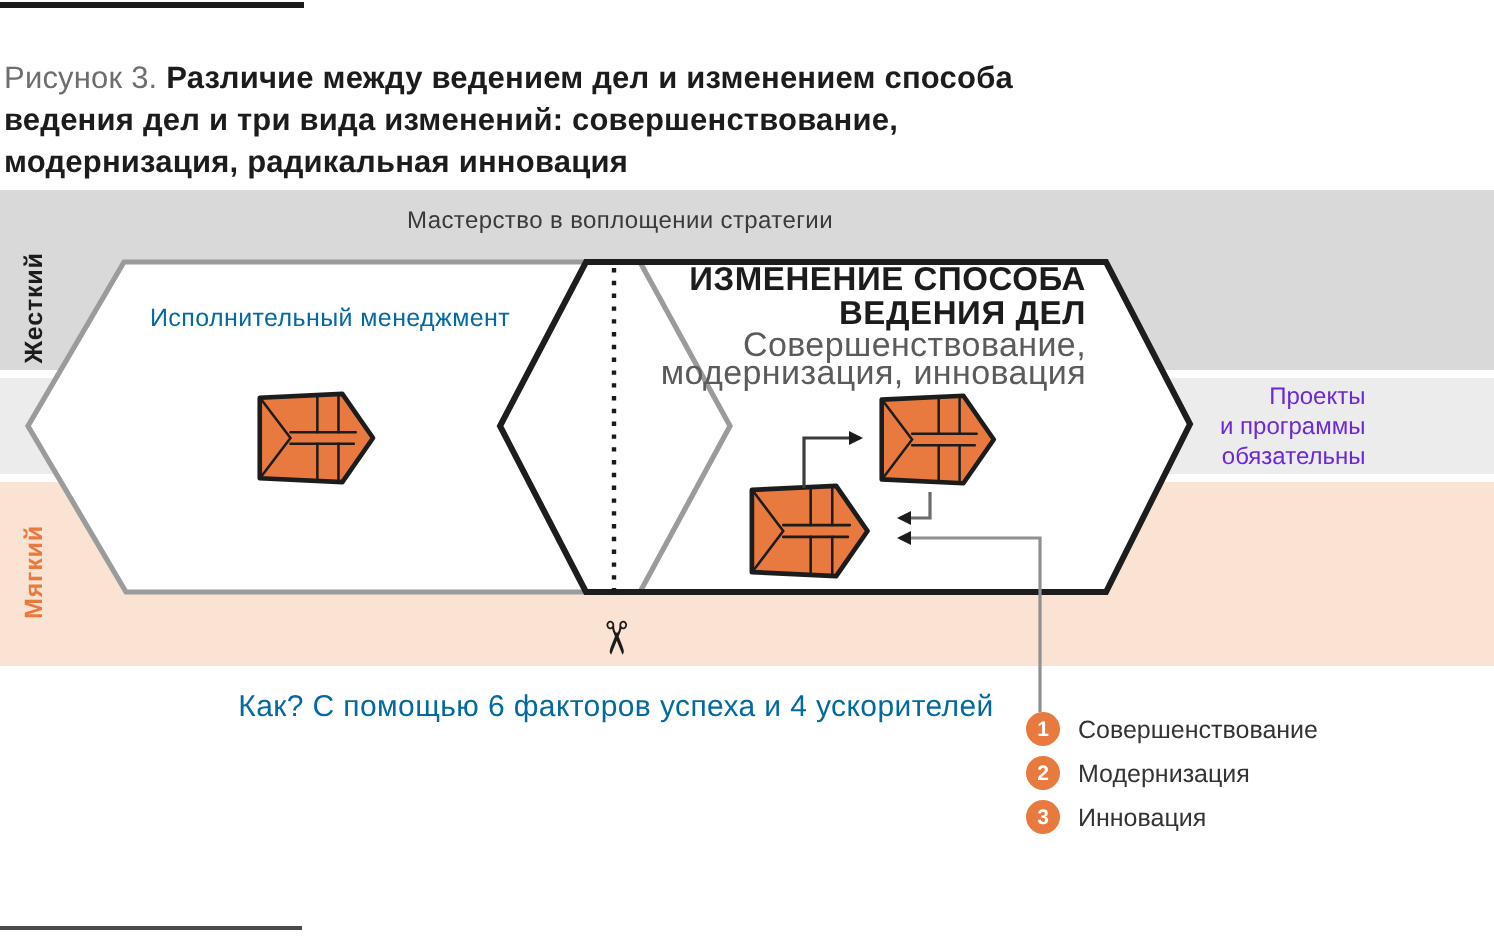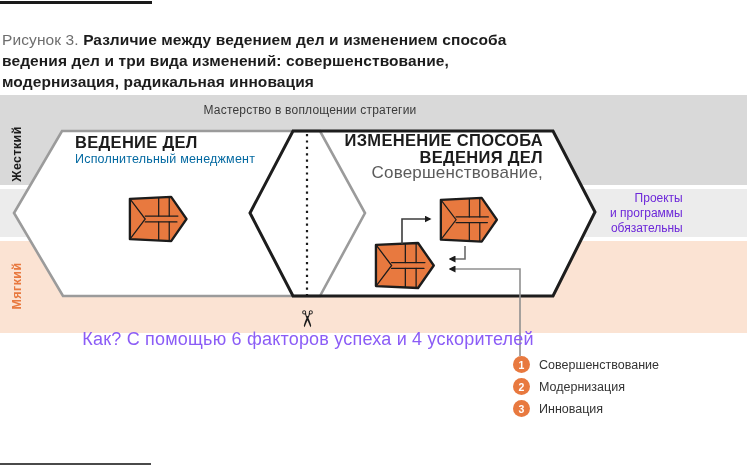--- a/index.html
+++ b/index.html
@@ -27,21 +27,21 @@
   .v-label{white-space:nowrap;font-size:12.5px;font-weight:600;letter-spacing:.4px;}
   .v-hard{left:17px;top:154px;transform:translate(-50%,-50%) rotate(-90deg);color:#1c1c1c;}
   .v-soft{left:17px;top:286px;transform:translate(-50%,-50%) rotate(-90deg);color:var(--orange,#e8793f);}
   .rtb-title{left:75px;top:133px;font-size:16.5px;font-weight:700;letter-spacing:.3px;}
   .rtb-sub{left:75px;top:152px;font-size:12.5px;color:#0369a1;letter-spacing:.2px;}
   .ctb-title{right:204px;top:132px;text-align:right;font-size:16.5px;font-weight:700;line-height:17px;letter-spacing:.3px;}
   .ctb-sub{right:204px;top:166px;text-align:right;font-size:17px;color:#5b5b5b;line-height:14px;letter-spacing:.2px;}
   .right-note{left:610px;top:191px;font-size:12px;line-height:15px;color:#6d28d9;text-align:right;}
   .scissors{left:307px;top:319px;transform:translate(-50%,-50%) rotate(90deg);
     font-family:"DejaVu Sans",sans-serif;font-size:23px;color:#1b1b1b;z-index:3;}
-  .question{left:0;top:329px;width:616px;text-align:center;font-size:18px;color:#8b5cf6;letter-spacing:.2px;}
+  .question{left:0;top:345px;width:616px;text-align:center;font-size:15px;color:#0369a1;letter-spacing:.2px;}
   
   .legend{left:513px;top:356px;z-index:3;}
   .legend-row{display:flex;align-items:center;height:17px;margin-bottom:5px;}
   .legend-num{width:17px;height:17px;border-radius:50%;background:var(--orange,#e8793f);
     color:#fff;font-size:10.5px;font-weight:600;display:flex;align-items:center;justify-content:center;flex:0 0 17px;}
   .legend-label{margin-left:9px;font-size:12.5px;color:#333;}
   
   .source{left:2px;top:435px;font-size:12.5px;color:#3d3d3d;}
   .source .src-prefix{font-style:italic;color:#555;}
 </style>
@@ -93,29 +93,29 @@
     <path d="M402,244 V219 H430" fill="none" stroke="#3c3c3c" stroke-width="1.6" marker-end="url(#ah)"></path>
     <path d="M465,246 V259 H450" fill="none" stroke="#6b6b6b" stroke-width="1.6" marker-end="url(#ah)"></path>
     <path d="M520,356 V269 H450" fill="none" stroke="#909090" stroke-width="1.6" marker-end="url(#ah)"></path>
   </svg>
 
   <div class="abs band-title txt">Мастерство в воплощении стратегии</div>
 
   <div class="abs v-label v-hard txt">Жесткий</div>
   <div class="abs v-label v-soft txt">Мягкий</div>
 
-  <div class="abs rtb-title txt">ВЕДЕНИЕ ДЕЛ</div>
   <div class="abs rtb-sub txt">Исполнительный менеджмент</div>
 
   <div class="abs ctb-title txt">
     <div>ИЗМЕНЕНИЕ СПОСОБА</div>
     <div>ВЕДЕНИЯ ДЕЛ</div>
   </div>
   <div class="abs ctb-sub txt">
     <div>Совершенствование,</div>
+    <div>модернизация, инновация</div>
   </div>
 
   <div class="abs right-note txt">
     <div>Проекты</div>
     <div>и программы</div>
     <div>обязательны</div>
   </div>
 
   <div class="abs scissors">✂</div>
 

